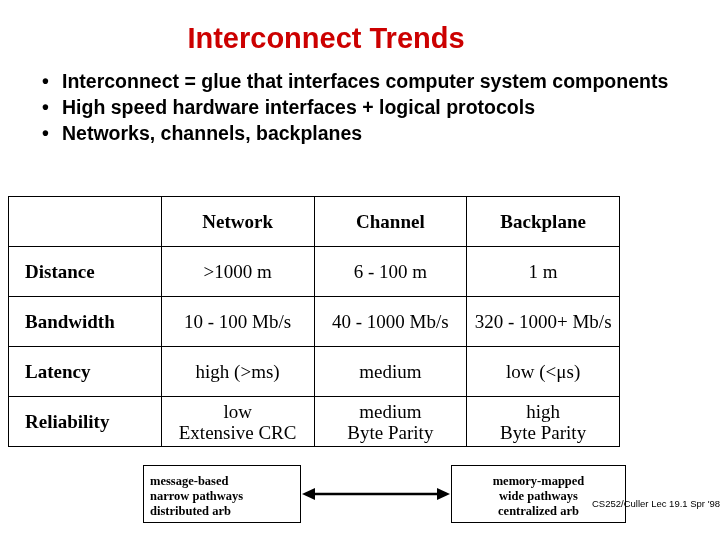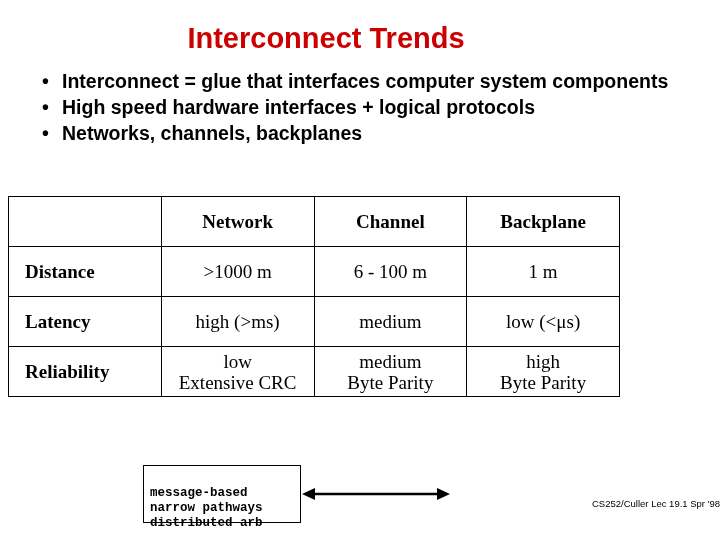--- a/index.html
+++ b/index.html
@@ -95,26 +95,26 @@
     border-bottom: 1px solid #000000;
   }
   table.matrix td .l2 {
     display: block;
     line-height: 21px;
   }
   .box {
     position: absolute;
     border: 1px solid #000000;
     background: #ffffff;
-    font-family: Liberation Mono, monospace;
+    font-family: Liberation Serif, serif;
     font-size: 12.5px;
     font-weight: bold;
     color: #000000;
     line-height: 15px;
-    padding: 20px 6px 4px 6px;
+    padding: 8px 6px 4px 6px;
     box-sizing: border-box;
   }
   .box.left {
     left: 143px;
     top: 465px;
     width: 158px;
     height: 58px;
     text-align: left;
   }
   .box.right {
@@ -172,20 +172,26 @@
         <td class="colhead">Channel</td>
         <td class="colhead">Backplane</td>
       </tr>
       <tr>
         <td class="rowhead">Distance</td>
         <td class="cell">&gt;1000 m</td>
         <td class="cell">6 - 100 m</td>
         <td class="cell">1 m</td>
       </tr>
       <tr>
+        <td class="rowhead">Bandwidth</td>
+        <td class="cell">10 - 100 Mb/s</td>
+        <td class="cell">40 - 1000 Mb/s</td>
+        <td class="cell">320 - 1000+ Mb/s</td>
+      </tr>
+      <tr>
         <td class="rowhead">Latency</td>
         <td class="cell">high (&gt;ms)</td>
         <td class="cell">medium</td>
         <td class="cell">low (&lt;μs)</td>
       </tr>
       <tr>
         <td class="rowhead">Reliability</td>
         <td class="cell">
           <span class="l2">low</span>
           <span class="l2">Extensive CRC</span>
@@ -208,16 +214,21 @@
     <div>narrow pathways</div>
     <div>distributed arb</div>
   </div>
 
   <svg class="arrow" viewBox="0 0 148 16">
     <line x1="10" y1="8" x2="138" y2="8" stroke="#000000" stroke-width="2.5"></line>
     <polygon points="0,8 13,2 13,14" fill="#000000"></polygon>
     <polygon points="148,8 135,2 135,14" fill="#000000"></polygon>
   </svg>
 
+  <div class="box right">
+    <div>memory-mapped</div>
+    <div>wide pathways</div>
+    <div>centralized arb</div>
+  </div>
 
   <div class="footer">CS252/Culler Lec 19.1 Spr '98 ©UCB 40</div>
 
 </div>
 
 </body></html>

